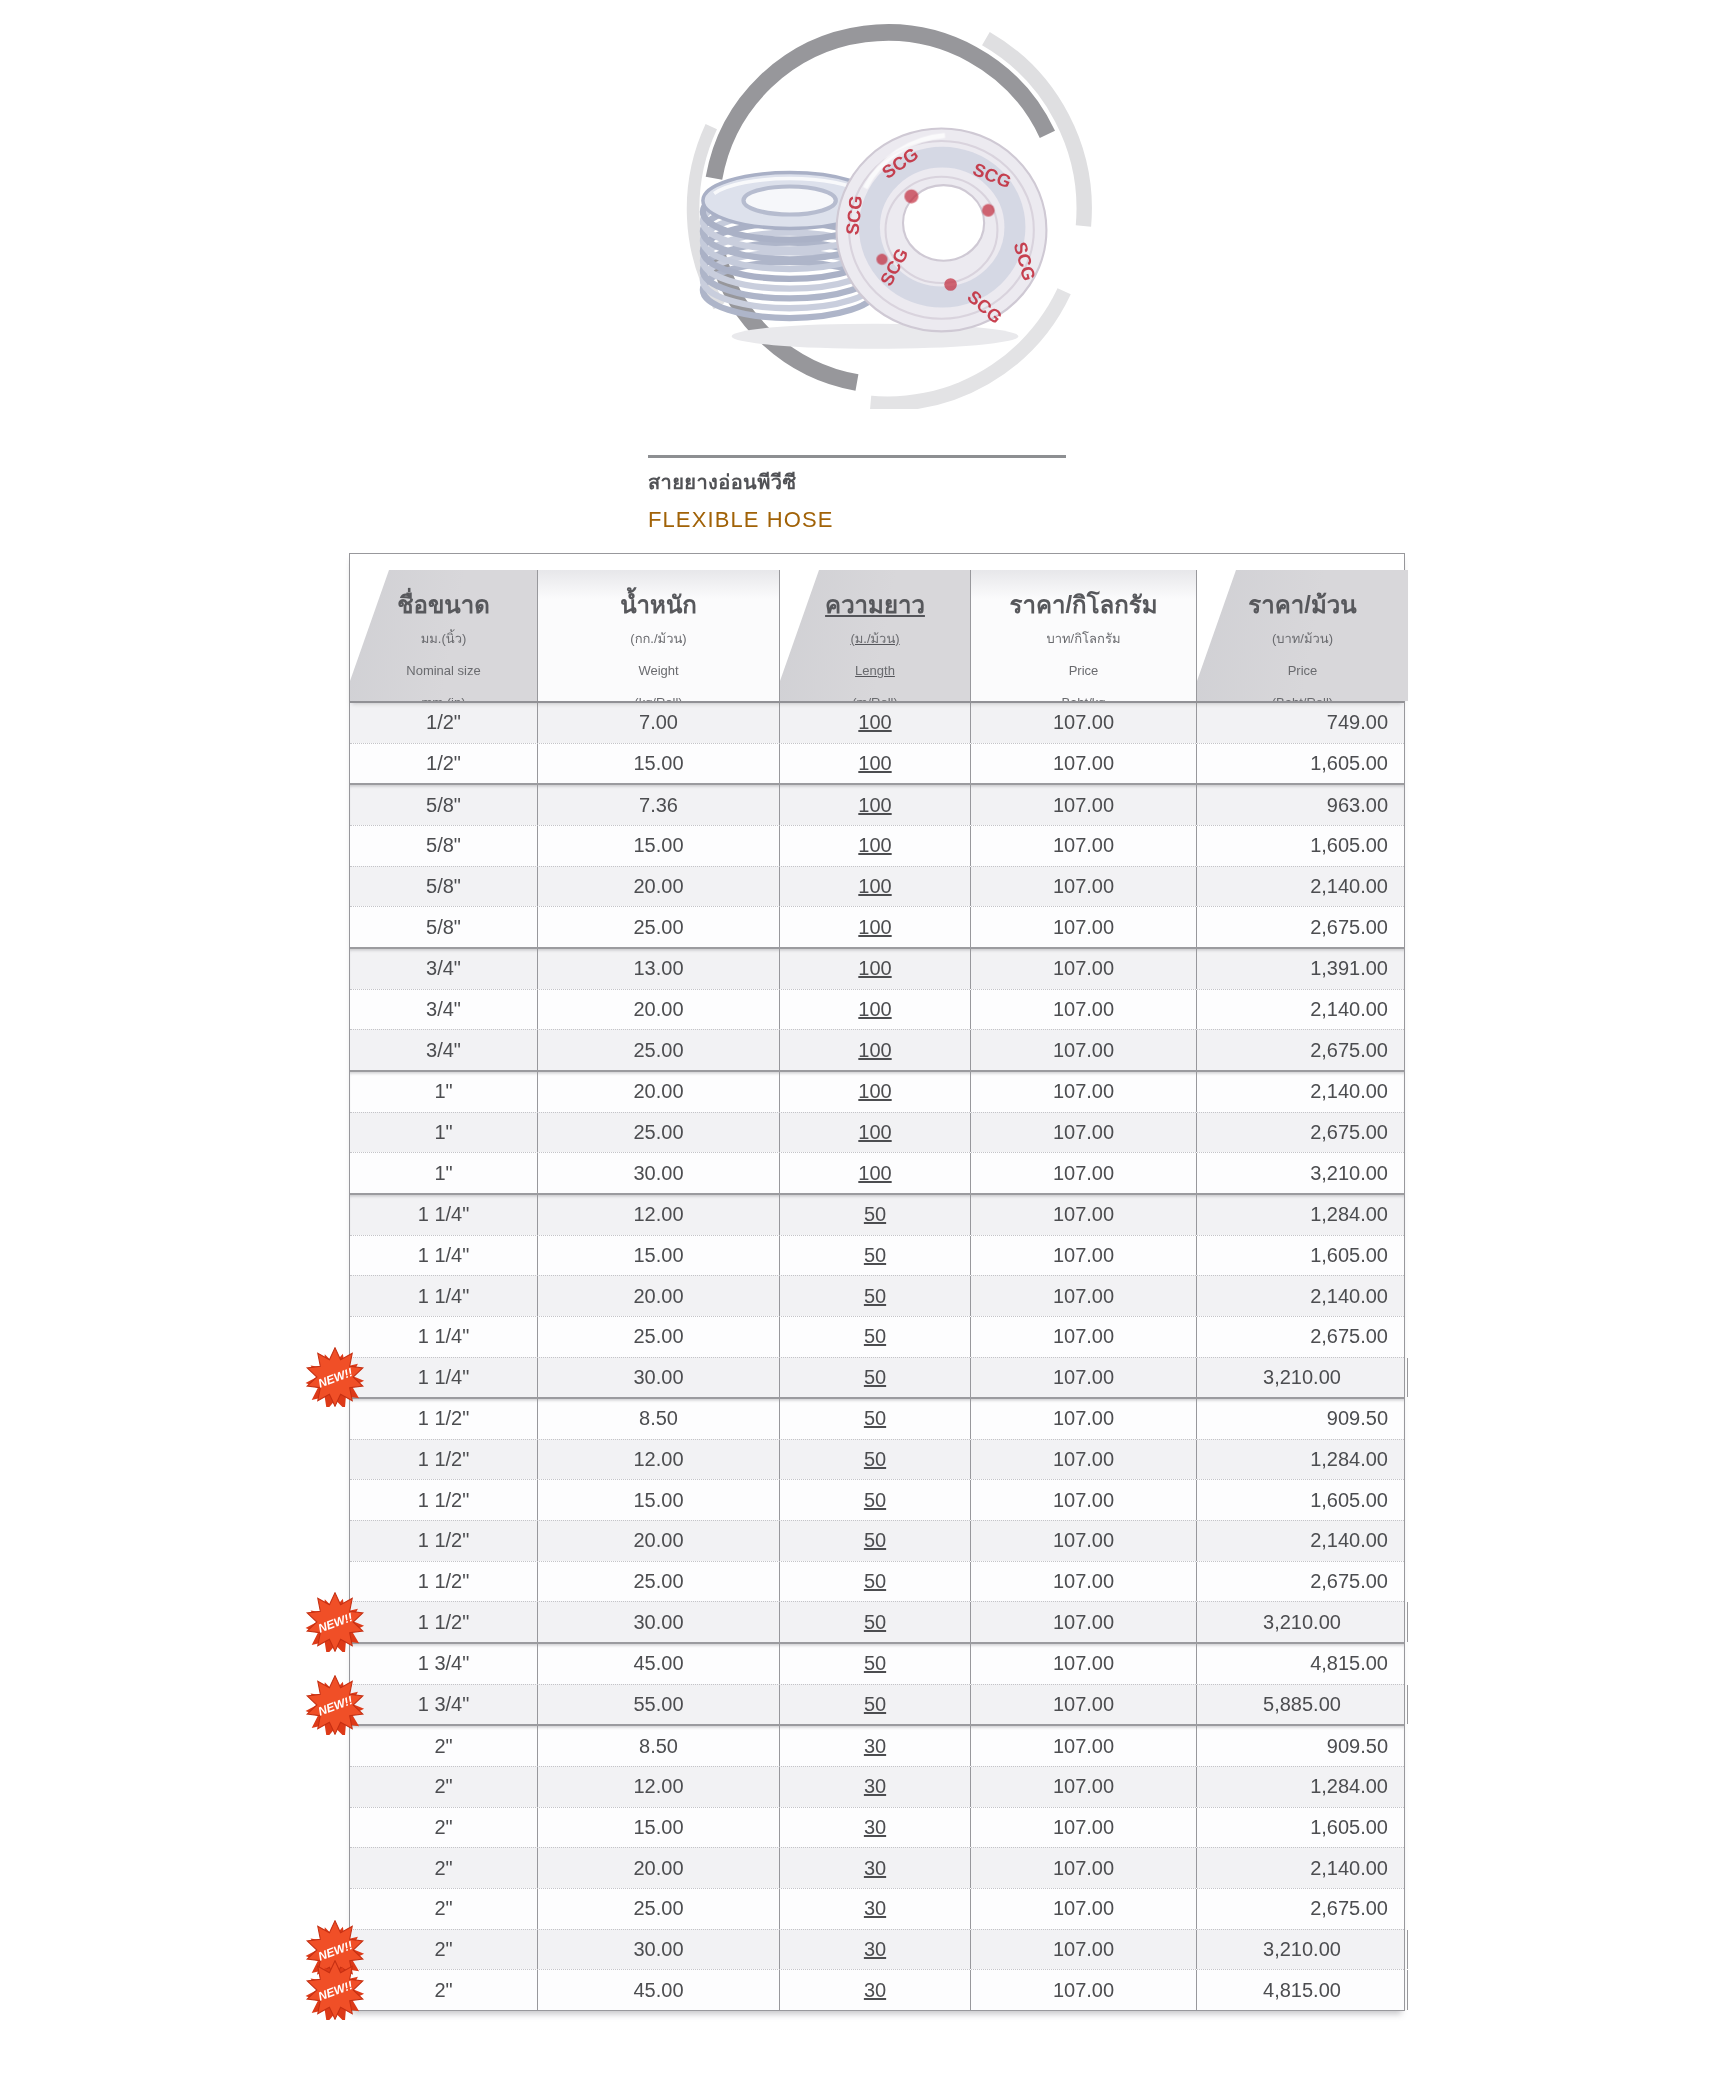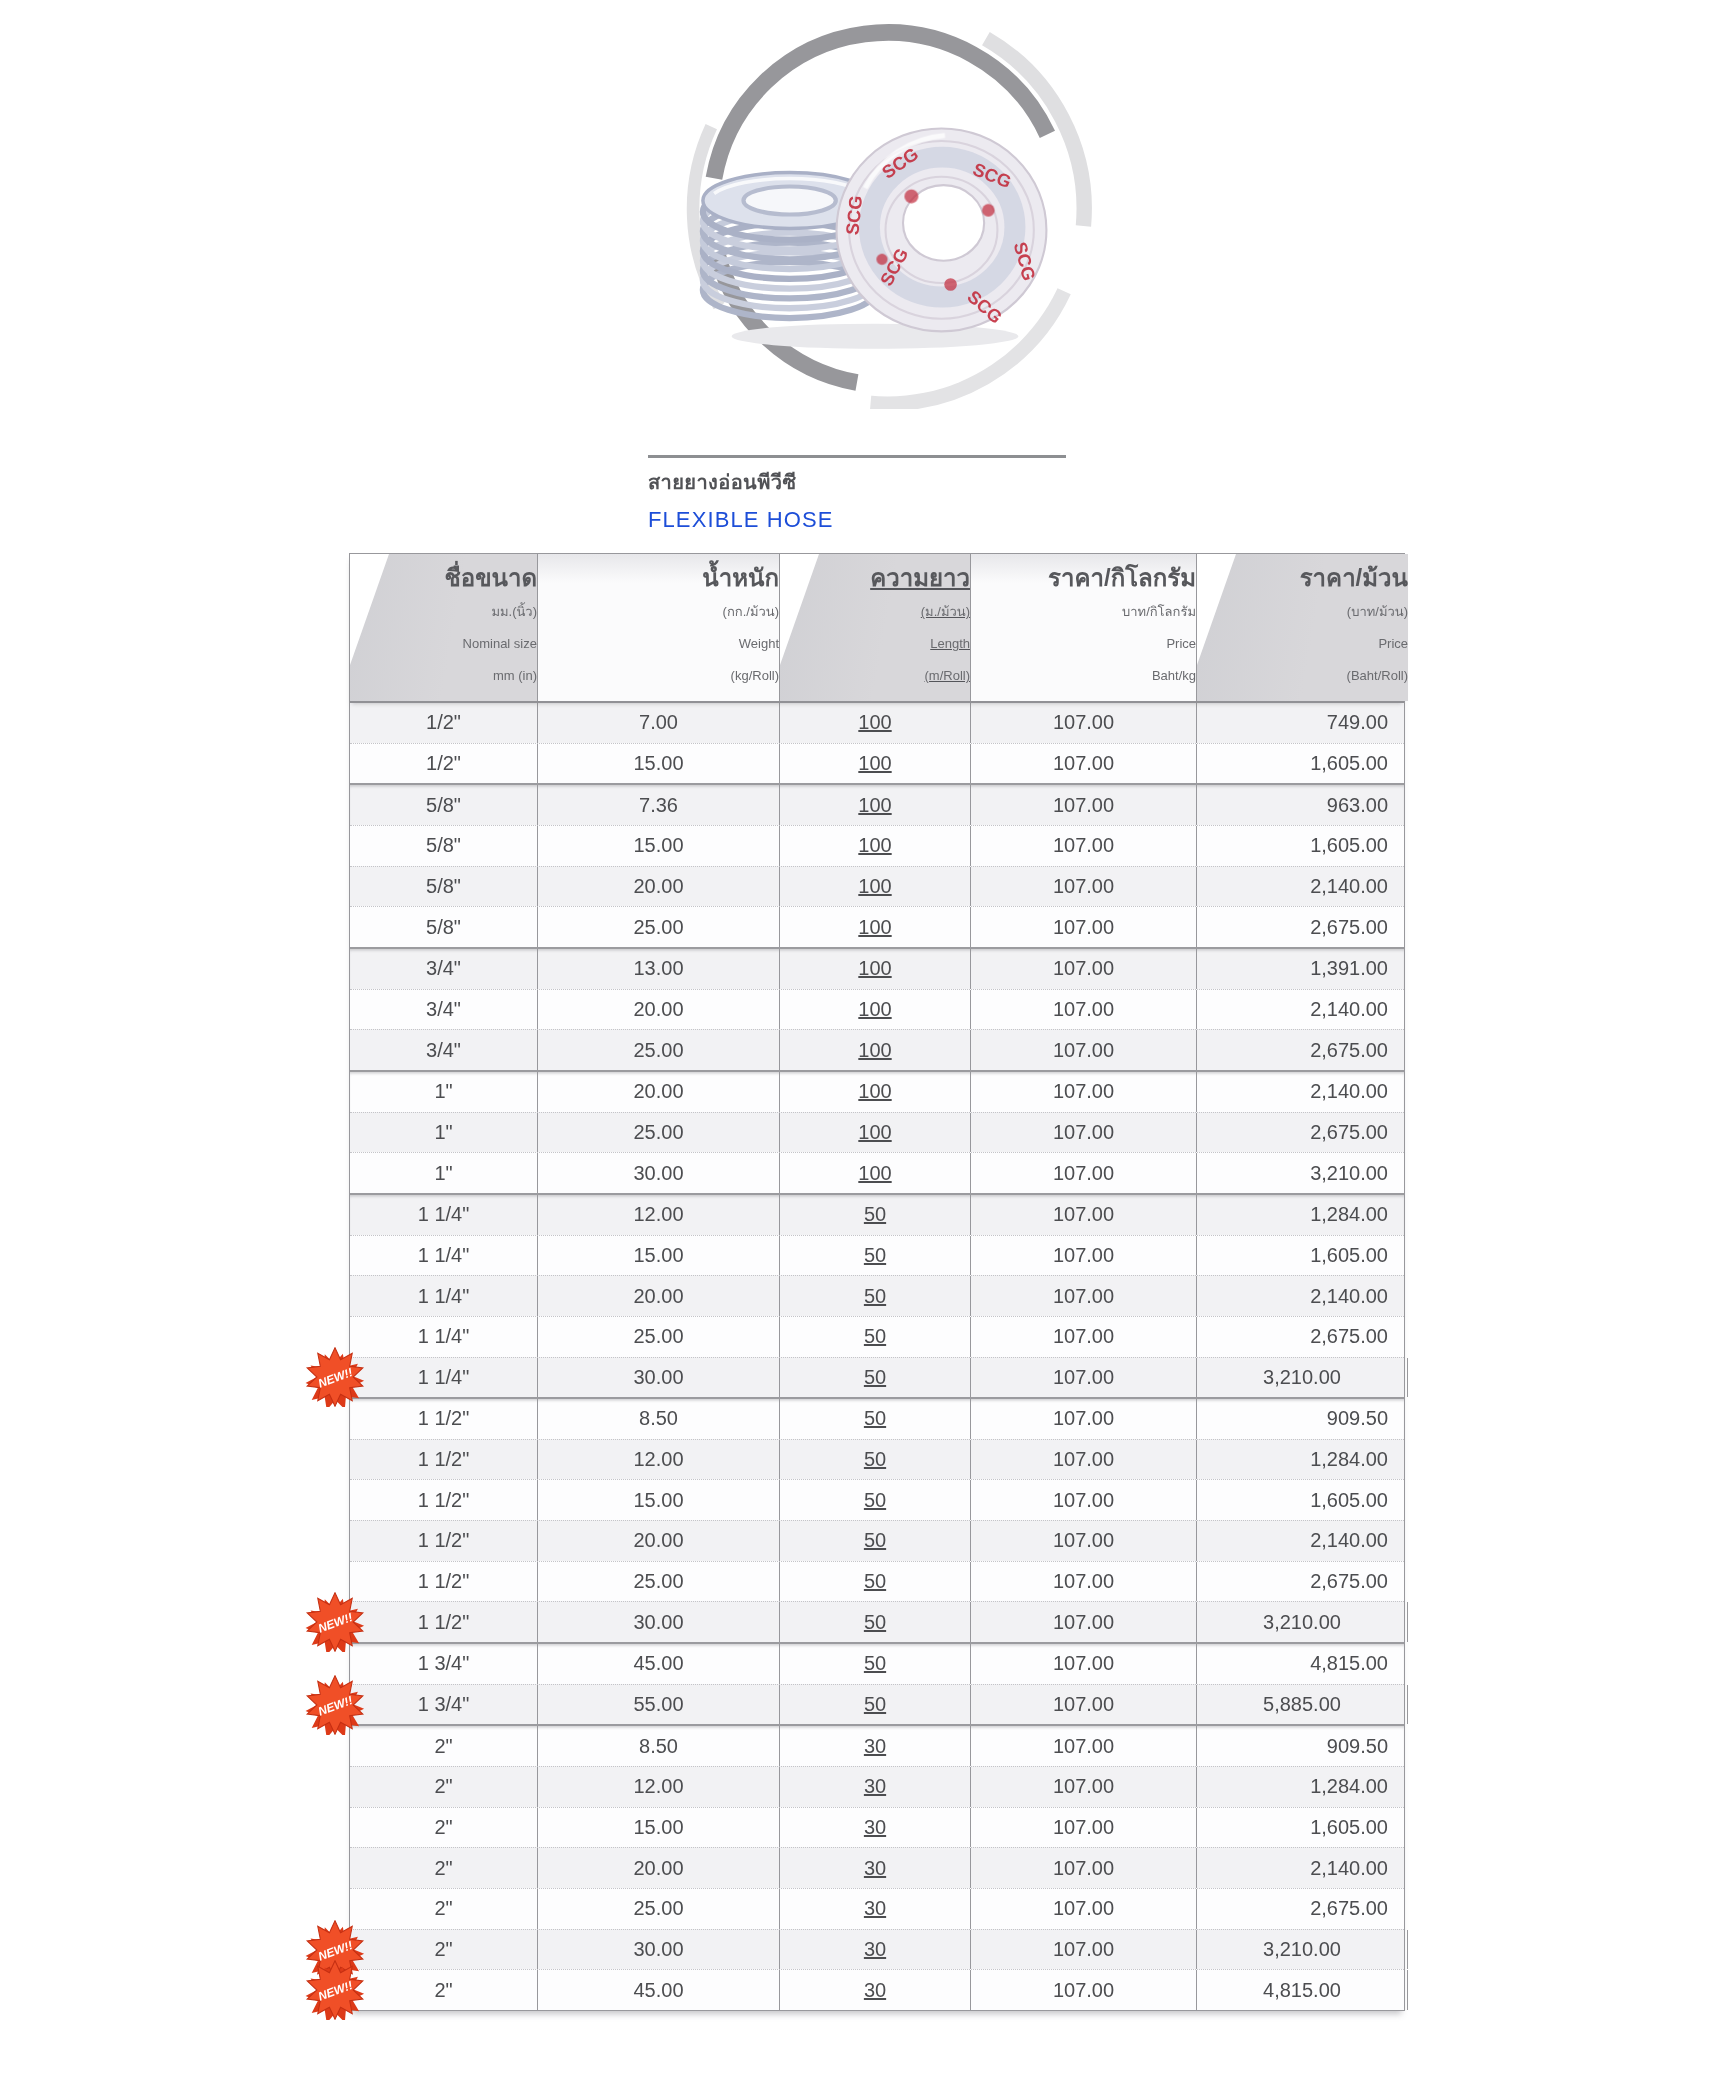--- a/index.html
+++ b/index.html
@@ -5,38 +5,39 @@
   html,body{margin:0;padding:0;background:#ffffff;}
   .sheet{
     position:relative;width:1736px;height:2097px;background:#ffffff;overflow:hidden;
     font-family:"Liberation Sans","DejaVu Sans",sans-serif;color:#54555a;
   }
   
   .hero{position:absolute;left:665px;top:12.6px;width:448px;height:396px;}
   
   .rule{position:absolute;left:648px;top:455px;width:418px;height:2.8px;background:#8d8f92;}
   .title-th{position:absolute;left:648px;top:466px;width:490px;font-size:20px;font-weight:bold;color:#515256;letter-spacing:0.4px;}
-  .title-en{position:absolute;left:648px;top:507px;width:490px;font-size:22px;font-weight:400;color:#1d4ed8;letter-spacing:1.1px;}
+  .title-en{position:absolute;left:648px;top:507px;width:490px;font-size:22px;font-weight:400;color:#a16207;letter-spacing:1.1px;}
   
   .price-table{
     position:absolute;left:349px;top:553px;width:1056px;height:1458px;
     border:1.4px solid #98989c;border-bottom-width:2.1px;box-sizing:border-box;
     box-shadow:0 5.6px 6.3px -2.8px rgba(125,125,130,.45);
     background:#fff;
   }
   .thead{
     display:flex;height:149px;box-sizing:border-box;
     border-bottom:2.1px solid #919195;
     box-shadow:0 3.5px 4.2px -2.1px rgba(130,130,135,.5);
     position:relative;z-index:2;
   }
   .hcell{
     position:relative;box-sizing:border-box;border-right:1.4px solid #98989c;
-    text-align:right;padding-top:6px;overflow:hidden;
+    text-align:center;padding-top:17px;overflow:hidden;
     background:linear-gradient(180deg,#e7e7ea 0px,#fbfbfc 29px,#fbfbfc 100%);
+    margin-top:16px;
   }
   .hcell:last-child{border-right:none;}
   .hcell.shaded{background:linear-gradient(100deg,#d0d0d4 0%,#d8d7da 55%,#d8d7da 100%);}
   .hcell.shaded::before{
     content:"";position:absolute;top:0;left:0;width:39px;height:111px;
     background:#ffffff;clip-path:polygon(0 0,100% 0,0 100%);
   }
   .h-main{font-size:24px;font-weight:bold;line-height:36px;color:#57585c;position:relative;}
   .h-sub{font-size:13px;line-height:32px;color:#6a6b6f;position:relative;}
   .tbody{display:flex;flex-direction:column;height:1307px;}

